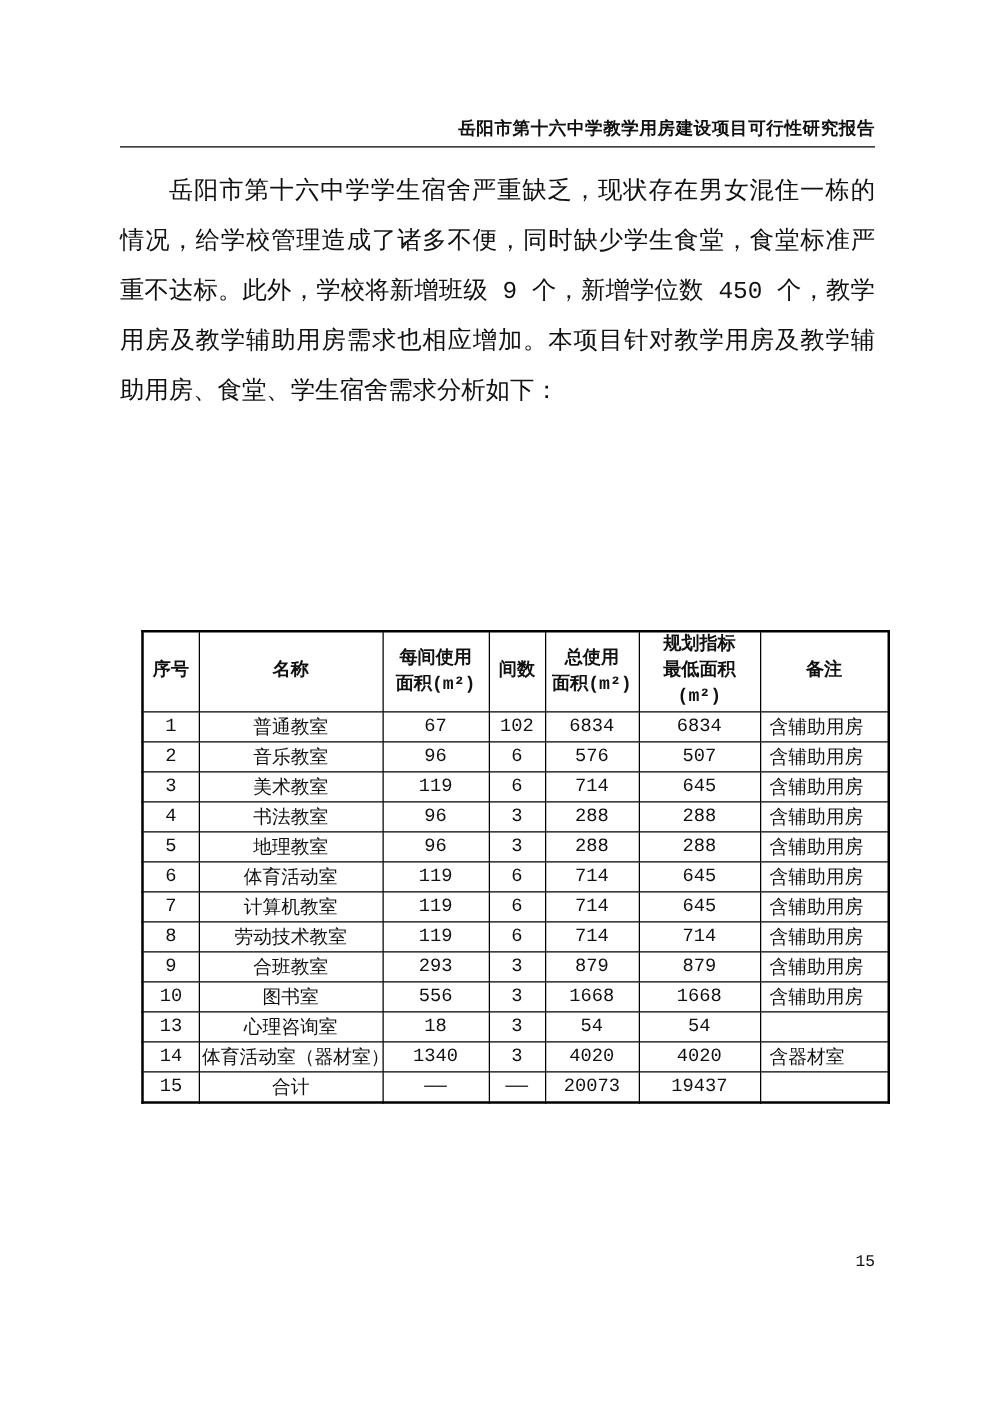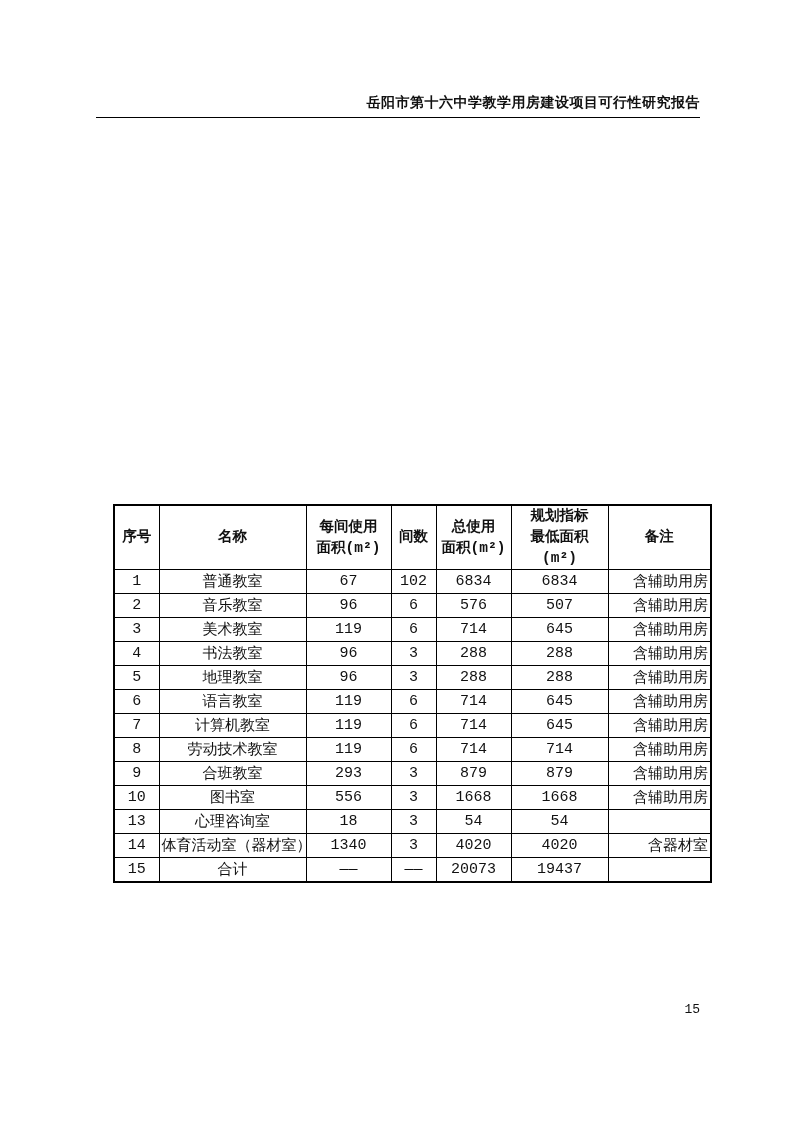--- a/index.html
+++ b/index.html
@@ -79,21 +79,21 @@
     height: 48px;
     font-weight: bold;
     white-space: pre-line;
     line-height: 1.45;
   }
   table.req-table td {
     height: 23px;
     font-size: 15px;
   }
   table.req-table td.col-remark {
-    text-align: right;
+    text-align: left;
     padding-left: 7px;
   }
   
   .col-no     { width: 45px;  }
   .col-name   { width: 147px; }
   .col-per    { width: 85px;  }
   .col-count  { width: 45px;  }
   .col-total  { width: 75px;  }
   .col-min    { width: 97px;  }
   .col-rem    { width: 103px; }
@@ -106,20 +106,21 @@
   }
 </style>
 </head>
 <body>
 
 <div class="page">
 
   <div class="page-header">岳阳市第十六中学教学用房建设项目可行性研究报告</div>
 
   <div class="body-text">
+    <p>岳阳市第十六中学学生宿舍严重缺乏，现状存在男女混住一栋的情况，给学校管理造成了诸多不便，同时缺少学生食堂，食堂标准严重不达标。此外，学校将新增班级 9 个，新增学位数 450 个，教学用房及教学辅助用房需求也相应增加。本项目针对教学用房及教学辅助用房、食堂、学生宿舍需求分析如下：</p>
   </div>
 
 
   <table class="req-table">
     <colgroup>
       <col class="col-no">
         <col class="col-name">
         <col class="col-per">
       <col class="col-count">
         <col class="col-total">
@@ -187,21 +188,21 @@
           <td>地理教室</td>
           <td>96</td>
           <td>3</td>
           <td>288</td>
           <td>288</td>
           <td class="col-remark">含辅助用房</td>
         </tr>
 
         <tr>
           <td>6</td>
-          <td>语言教室</td>
+          <td>体育活动室</td>
           <td>119</td>
           <td>6</td>
           <td>714</td>
           <td>645</td>
           <td class="col-remark">含辅助用房</td>
         </tr>
 
         <tr>
           <td>7</td>
           <td>计算机教室</td>

